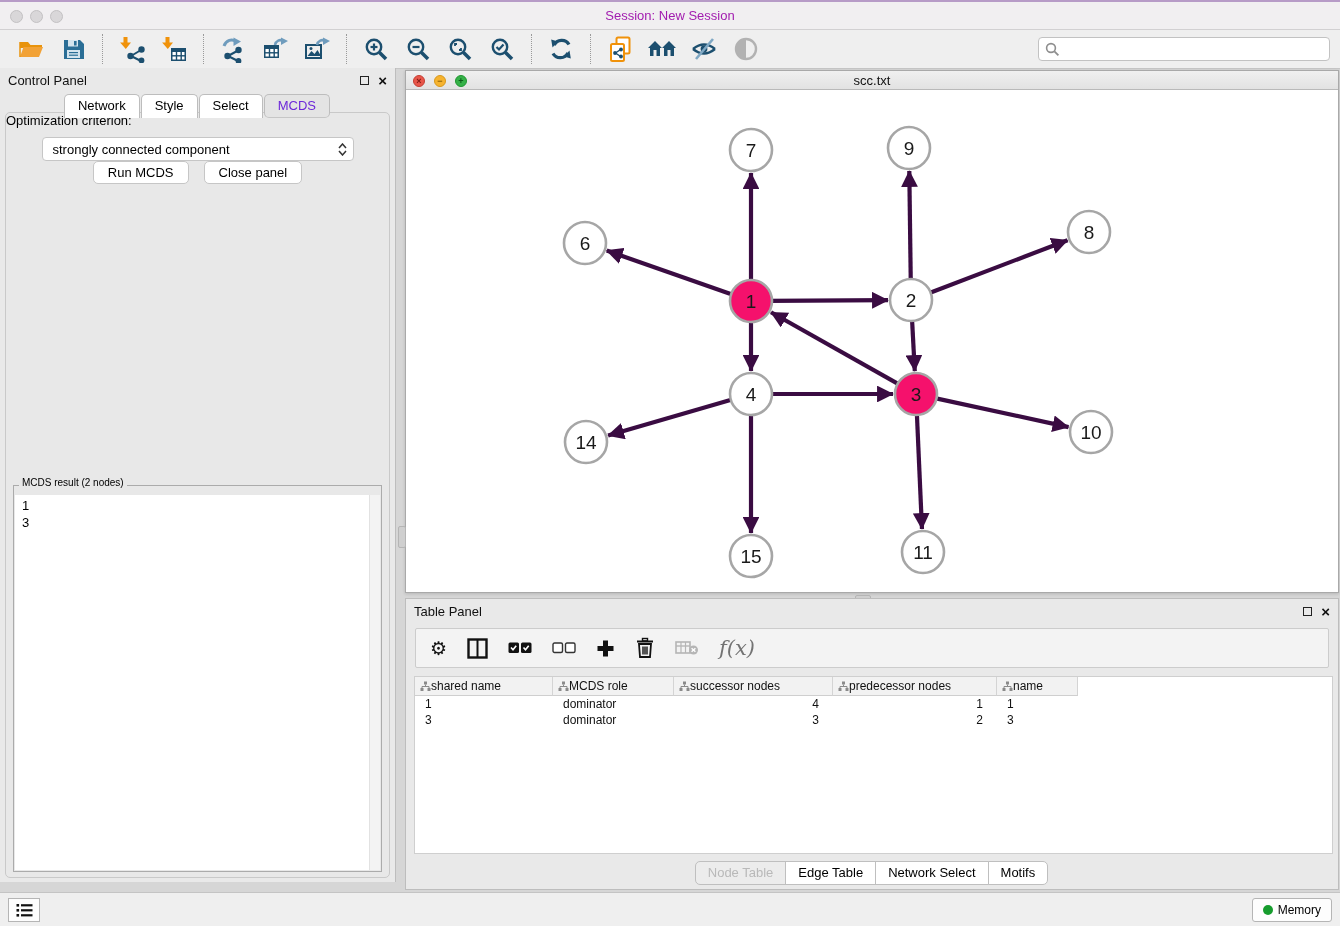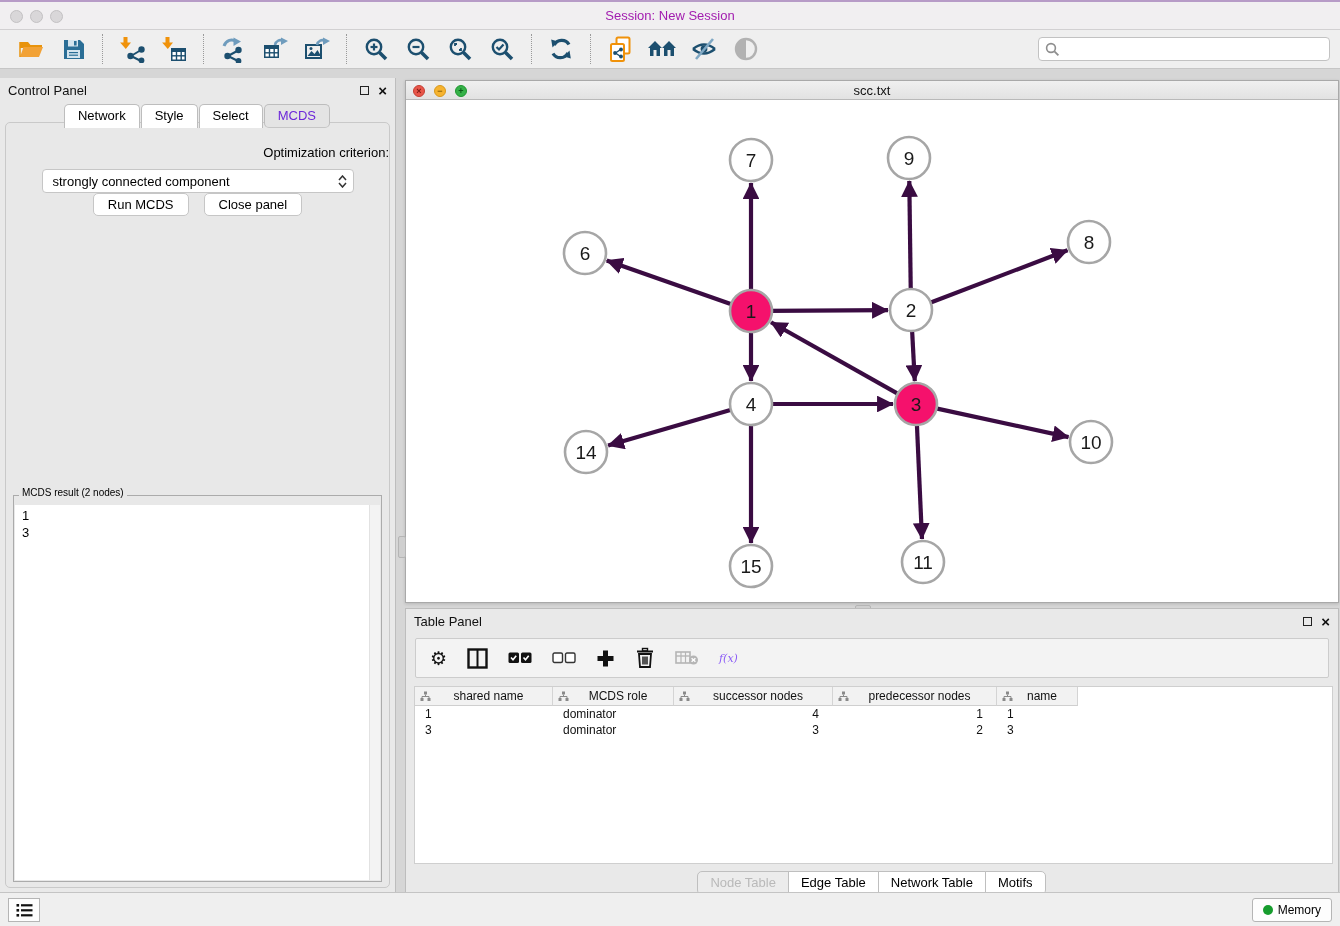--- a/index.html
+++ b/index.html
@@ -14,34 +14,34 @@
   .app-title { position:absolute; top:6px; left:0; width:100%; text-align:center; font-size:13px; color:#a21caf; }
 
   
   .toolbar { position:absolute; left:0; top:28px; width:100%; height:39px; background:#efefef; border-bottom:1px solid #c6c6c6; display:flex; align-items:center; padding:0 10px; }
   .tb-icon { width:30px; height:30px; display:flex; align-items:center; justify-content:center; margin:0 6px; }
   .tb-sep { width:1px; height:30px; border-left:1px dotted #9a9a9a; margin:0 8px; }
   .search-wrap { margin-left:auto; width:292px; height:24px; background:#fff; border:1px solid #c2c2c2; border-radius:4px; display:flex; align-items:center; padding:0 6px; }
   .search-wrap input { border:none; outline:none; flex:1; font-size:13px; margin-left:4px; background:transparent; }
 
   
-  .main { position:absolute; left:0; top:76px; width:1080px; height:822px; }
+  .main { position:absolute; left:0; top:66px; width:1080px; height:822px; }
 
   
   .control-panel { position:absolute; left:0; top:0; width:396px; height:814px; background:#e9e9e9; border-right:1px solid #bdbdbd; }
   .panel-head { height:24px; display:flex; align-items:center; padding:0 8px; }
   .panel-title { font-size:13px; color:#111; }
   .panel-btns { margin-left:auto; display:flex; align-items:center; gap:9px; }
   .float-ico { width:9px; height:9px; border:1.6px solid #222; }
   .close-ico { font-size:15px; font-weight:bold; color:#111; line-height:9px; cursor:default; }
   .cp-tabs { display:flex; justify-content:center; margin-top:2px; position:relative; z-index:2; }
   .cp-tab { background:#fff; border:1px solid #bdbdbd; border-bottom:none; padding:3px 13px 4px; font-size:13px; border-radius:5px 5px 0 0; margin-right:1px; }
   .cp-tab.active { background:#e4e4e4; color:#6d28d9; border-radius:5px; border-bottom:1px solid #c6c6c6; }
   .cp-content { position:absolute; left:5px; right:5px; top:44px; bottom:4px; background:#e8e8e8; border:1px solid #c9c9c9; border-radius:5px; }
-  .opt-label { text-align:right; font-size:13px; margin-top:22px; }
+  .opt-label { text-align:left; font-size:13px; }
   .dropdown { width:312px; height:24px; margin:9px auto 0; background:#fff; border:1px solid #c6c6c6; border-radius:4px; display:flex; align-items:center; padding:0 6px 0 10px; font-size:13px; }
   .dd-stepper { margin-left:auto; display:flex; flex-direction:column; gap:1px; }
   .cp-buttons { display:flex; justify-content:center; gap:15px; margin-top:0; }
   .cp-btn { background:#fff; border:1px solid #c6c6c6; border-radius:5px; font-size:13px; padding:3px 14px; font-family:"Liberation Sans",sans-serif; }
   .groupbox { position:absolute; left:7px; right:7px; top:372px; bottom:5px; border:1px solid #ababab; }
   .groupbox-legend { position:absolute; top:-9px; left:5px; background:#e8e8e8; font-size:10px; padding:0 3px; }
   .result-area { position:absolute; left:1px; right:1px; top:9px; bottom:1px; background:#fff; font-size:13px; line-height:17px; padding:2px 0 0 7px; }
   .result-scroll { position:absolute; right:0; top:0; bottom:0; width:11px; background:#f3f3f3; border-left:1px solid #e2e2e2; }
 
   
@@ -56,25 +56,25 @@
 
   
   .v-handle { position:absolute; left:398px; top:458px; width:8px; height:22px; background:#cfcfcf; border:1px solid #b5b5b5; border-radius:2px; }
   .h-handle { position:absolute; left:855px; top:527px; width:16px; height:5px; background:#cfcfcf; border:1px solid #b5b5b5; border-radius:2px; }
 
   
   .table-panel { position:absolute; left:405px; top:530px; width:934px; height:292px; background:#e9e9e9; border:1px solid #bdbdbd; }
   .tp-toolbar { margin:5px 9px 0; height:40px; background:#f3f3f3; border:1px solid #cccccc; border-radius:2px; display:flex; align-items:center; padding-left:14px; gap:20px; }
   .tp-ico { display:flex; align-items:center; justify-content:center; height:24px; }
   .gear-char { font-size:19px; color:#111; font-family:"DejaVu Sans",sans-serif; }
-  .fx-text { font-size:11px; color:#8b5cf6; font-family:"DejaVu Serif",serif; font-style:italic; }
+  .fx-text { font-size:21px; color:#737373; font-family:"DejaVu Serif",serif; font-style:italic; }
   .table-wrap { position:absolute; left:8px; top:77px; width:919px; bottom:35px; background:#fff; border:1px solid #cfcfcf; overflow:hidden; }
   .thead { display:flex; height:19px; }
   .th { background:#f2f2f2; border-right:1px solid #d4d4d4; border-bottom:1px solid #cfcfcf; display:flex; align-items:center; font-size:12px; color:#111; }
-  .th .th-label { flex:1; text-align:center; padding-right:6px; }
+  .th .th-label { flex:1; text-align:left; padding-right:6px; }
   .trow { display:flex; height:16px; font-size:12px; color:#111; align-items:center; }
   .tcell { overflow:hidden; white-space:nowrap; }
   .col0{width:138px} .col1{width:121px} .col2{width:159px} .col3{width:164px} .col4{width:81px}
   .al{padding-left:10px; text-align:left} .ar{padding-right:14px; text-align:right}
   .tp-tabs { position:absolute; bottom:4px; left:0; width:100%; display:flex; justify-content:center; }
   .tp-tab { background:#fff; border:1px solid #bfbfbf; font-size:13px; padding:3px 12px 4px; margin-left:-1px; }
   .tp-tab:first-child { border-radius:5px 0 0 5px; }
   .tp-tab:last-child { border-radius:0 5px 5px 0; }
   .tp-tab.active { color:#b9b9b9; background:#ececec; }
 
@@ -504,21 +504,21 @@
               <div class="tcell col1 al">dominator</div>
               <div class="tcell col2 ar">3</div>
               <div class="tcell col3 ar">2</div>
               <div class="tcell col4 al">3</div>
             </div>
           </div>
       </div>
       <div class="tp-tabs">
         <span class="tp-tab active">Node Table</span>
         <span class="tp-tab">Edge Table</span>
-        <span class="tp-tab">Network Table</span>
+        <span class="tp-tab">Network Select</span>
         <span class="tp-tab">Motifs</span>
       </div>
     </div>
   </div>
 
   <div class="statusbar">
     <div class="sb-left-btn">
       <svg width="17" height="15" viewBox="0 0 17 15">
           <rect x="0.5" y="1" width="2.6" height="2.6" fill="#111"></rect>
           <rect x="0.5" y="6" width="2.6" height="2.6" fill="#111"></rect>

